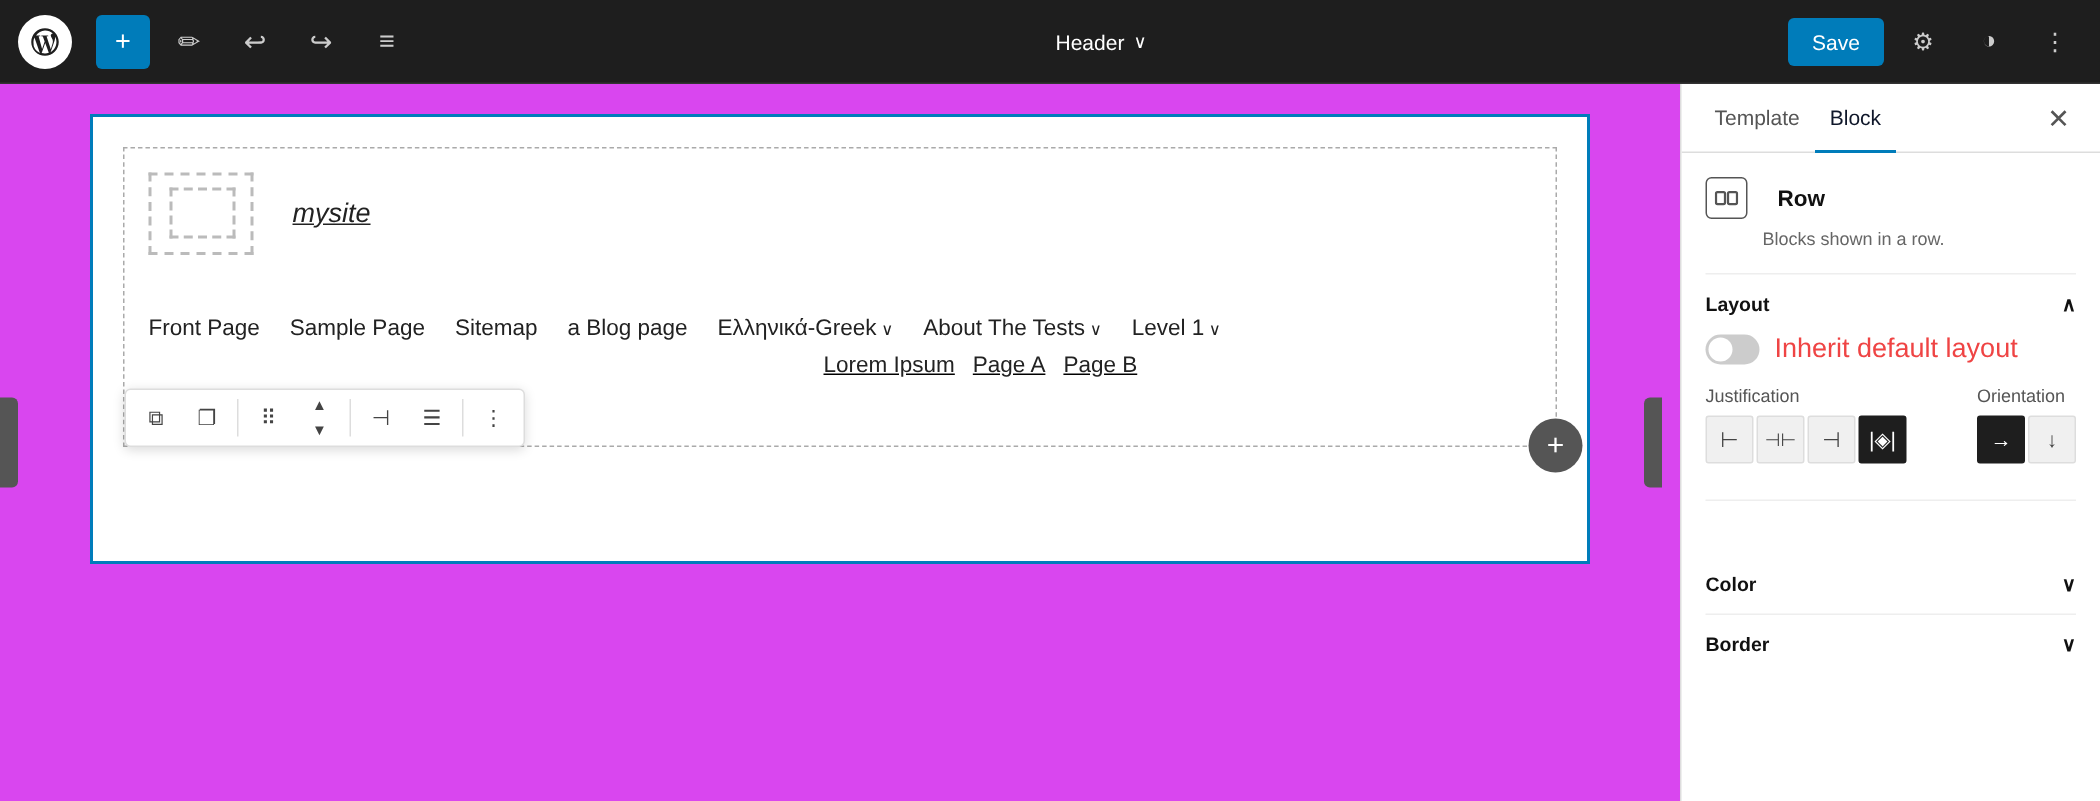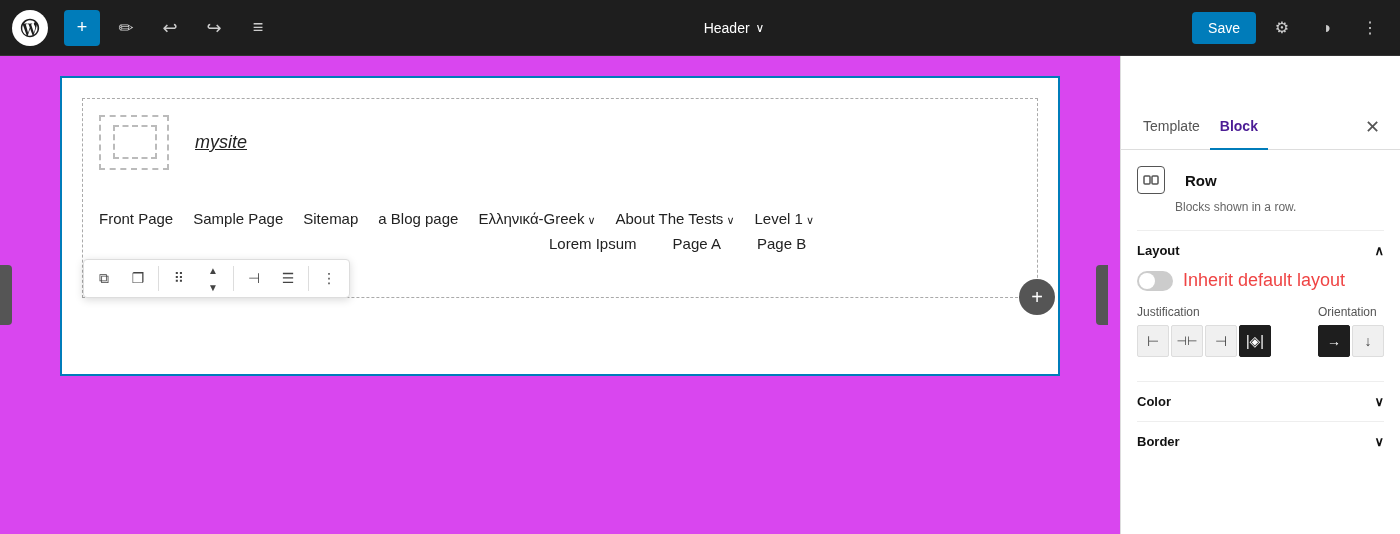--- a/index.html
+++ b/index.html
@@ -196,23 +196,24 @@
       cursor: pointer;
       white-space: nowrap;
     }
     .nav-item.has-sub::after {
       content: ' ∨';
       font-size: 11px;
     }
 
     .nav-row-2 {
       display: flex;
-      gap: 36px;
+      gap: 12px;
       align-items: center;
       padding-left: 450px;
+      text-decoration: underline;
     }
 
     
     .block-toolbar {
       position: absolute;
       bottom: -1px;
       left: 0;
       display: flex;
       background: #fff;
       border: 1px solid #ddd;
@@ -261,34 +262,33 @@
       flex-shrink: 0;
       overflow-y: auto;
     }
 
     .panel-tabs {
       display: flex;
       align-items: center;
       border-bottom: 1px solid #ddd;
       padding: 0 12px;
       position: relative;
-      margin-top: 48px;
     }
     .panel-tab {
       padding: 14px 10px;
       font-size: 14px;
       color: #555;
       cursor: pointer;
       border-bottom: 2px solid transparent;
       margin-bottom: -1px;
     }
     .panel-tab.active {
-      color: #4c1d95;
+      color: #0f172a;
       border-bottom-color: #007cba;
-      font-weight: 700;
+      font-weight: 400;
     }
     .panel-close {
       margin-left: auto;
       background: transparent;
       border: none;
       font-size: 18px;
       color: #555;
       cursor: pointer;
       line-height: 1;
       padding: 8px;
@@ -411,20 +411,21 @@
       padding: 12px 0;
     }
     .color-header {
       display: flex;
       align-items: center;
       justify-content: space-between;
       cursor: pointer;
       font-size: 13px;
       font-weight: 600;
       color: #111;
+      margin-top: 36px;
     }
     .border-section {
       border-top: 1px solid #eee;
       padding: 12px 0;
     }
     .border-header {
       display: flex;
       justify-content: space-between;
       cursor: pointer;
       font-size: 13px;

